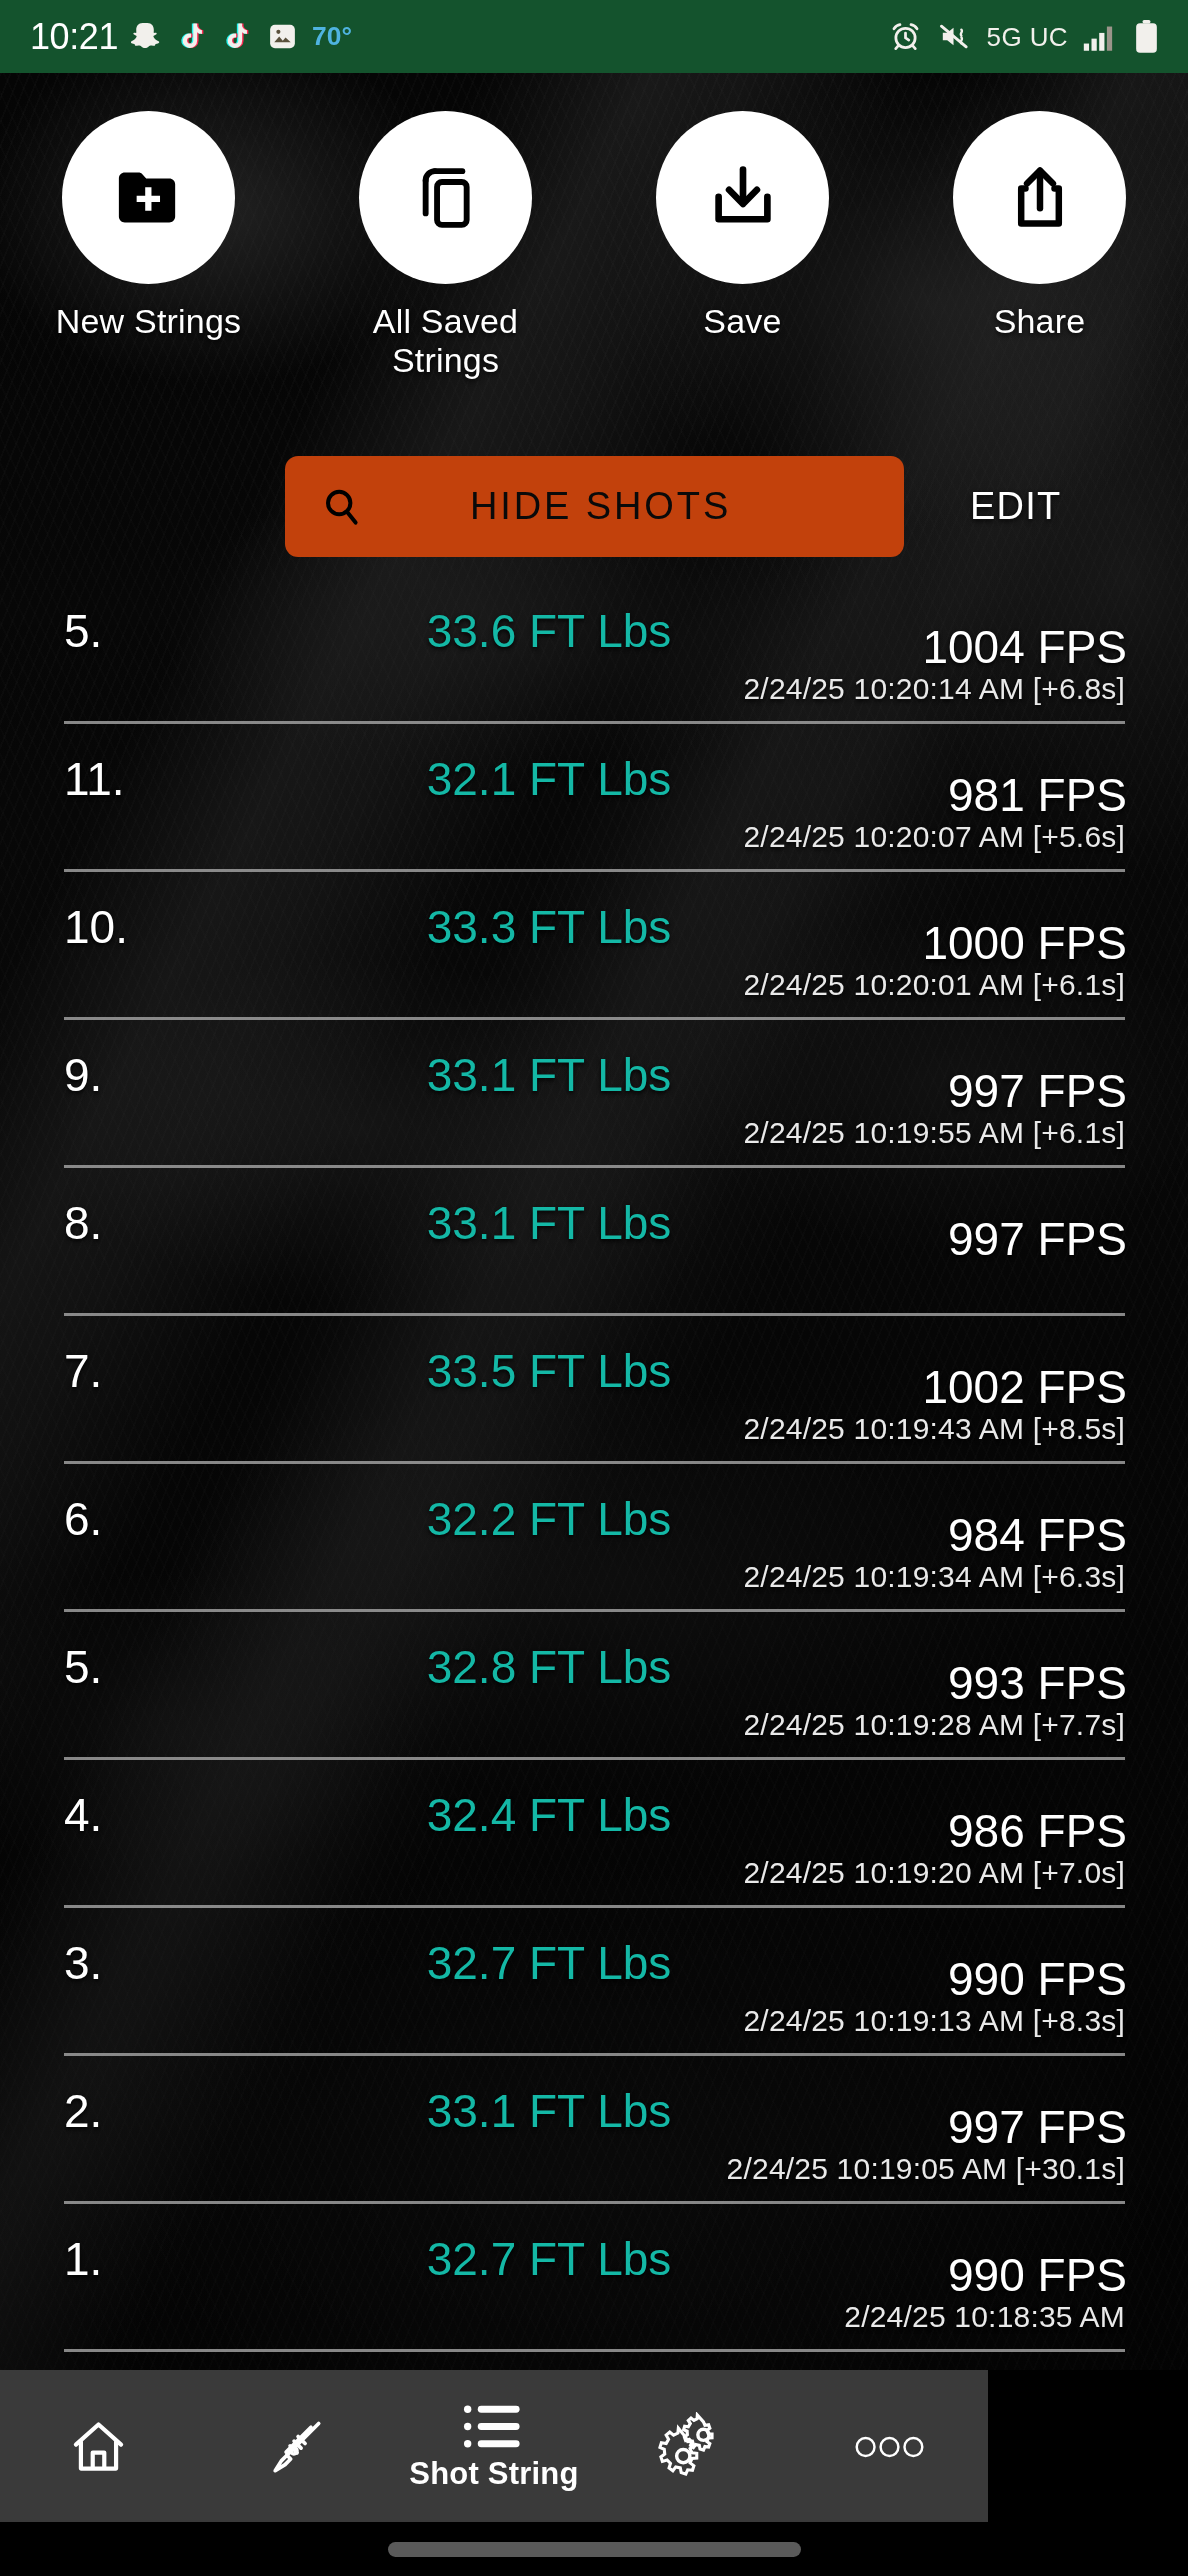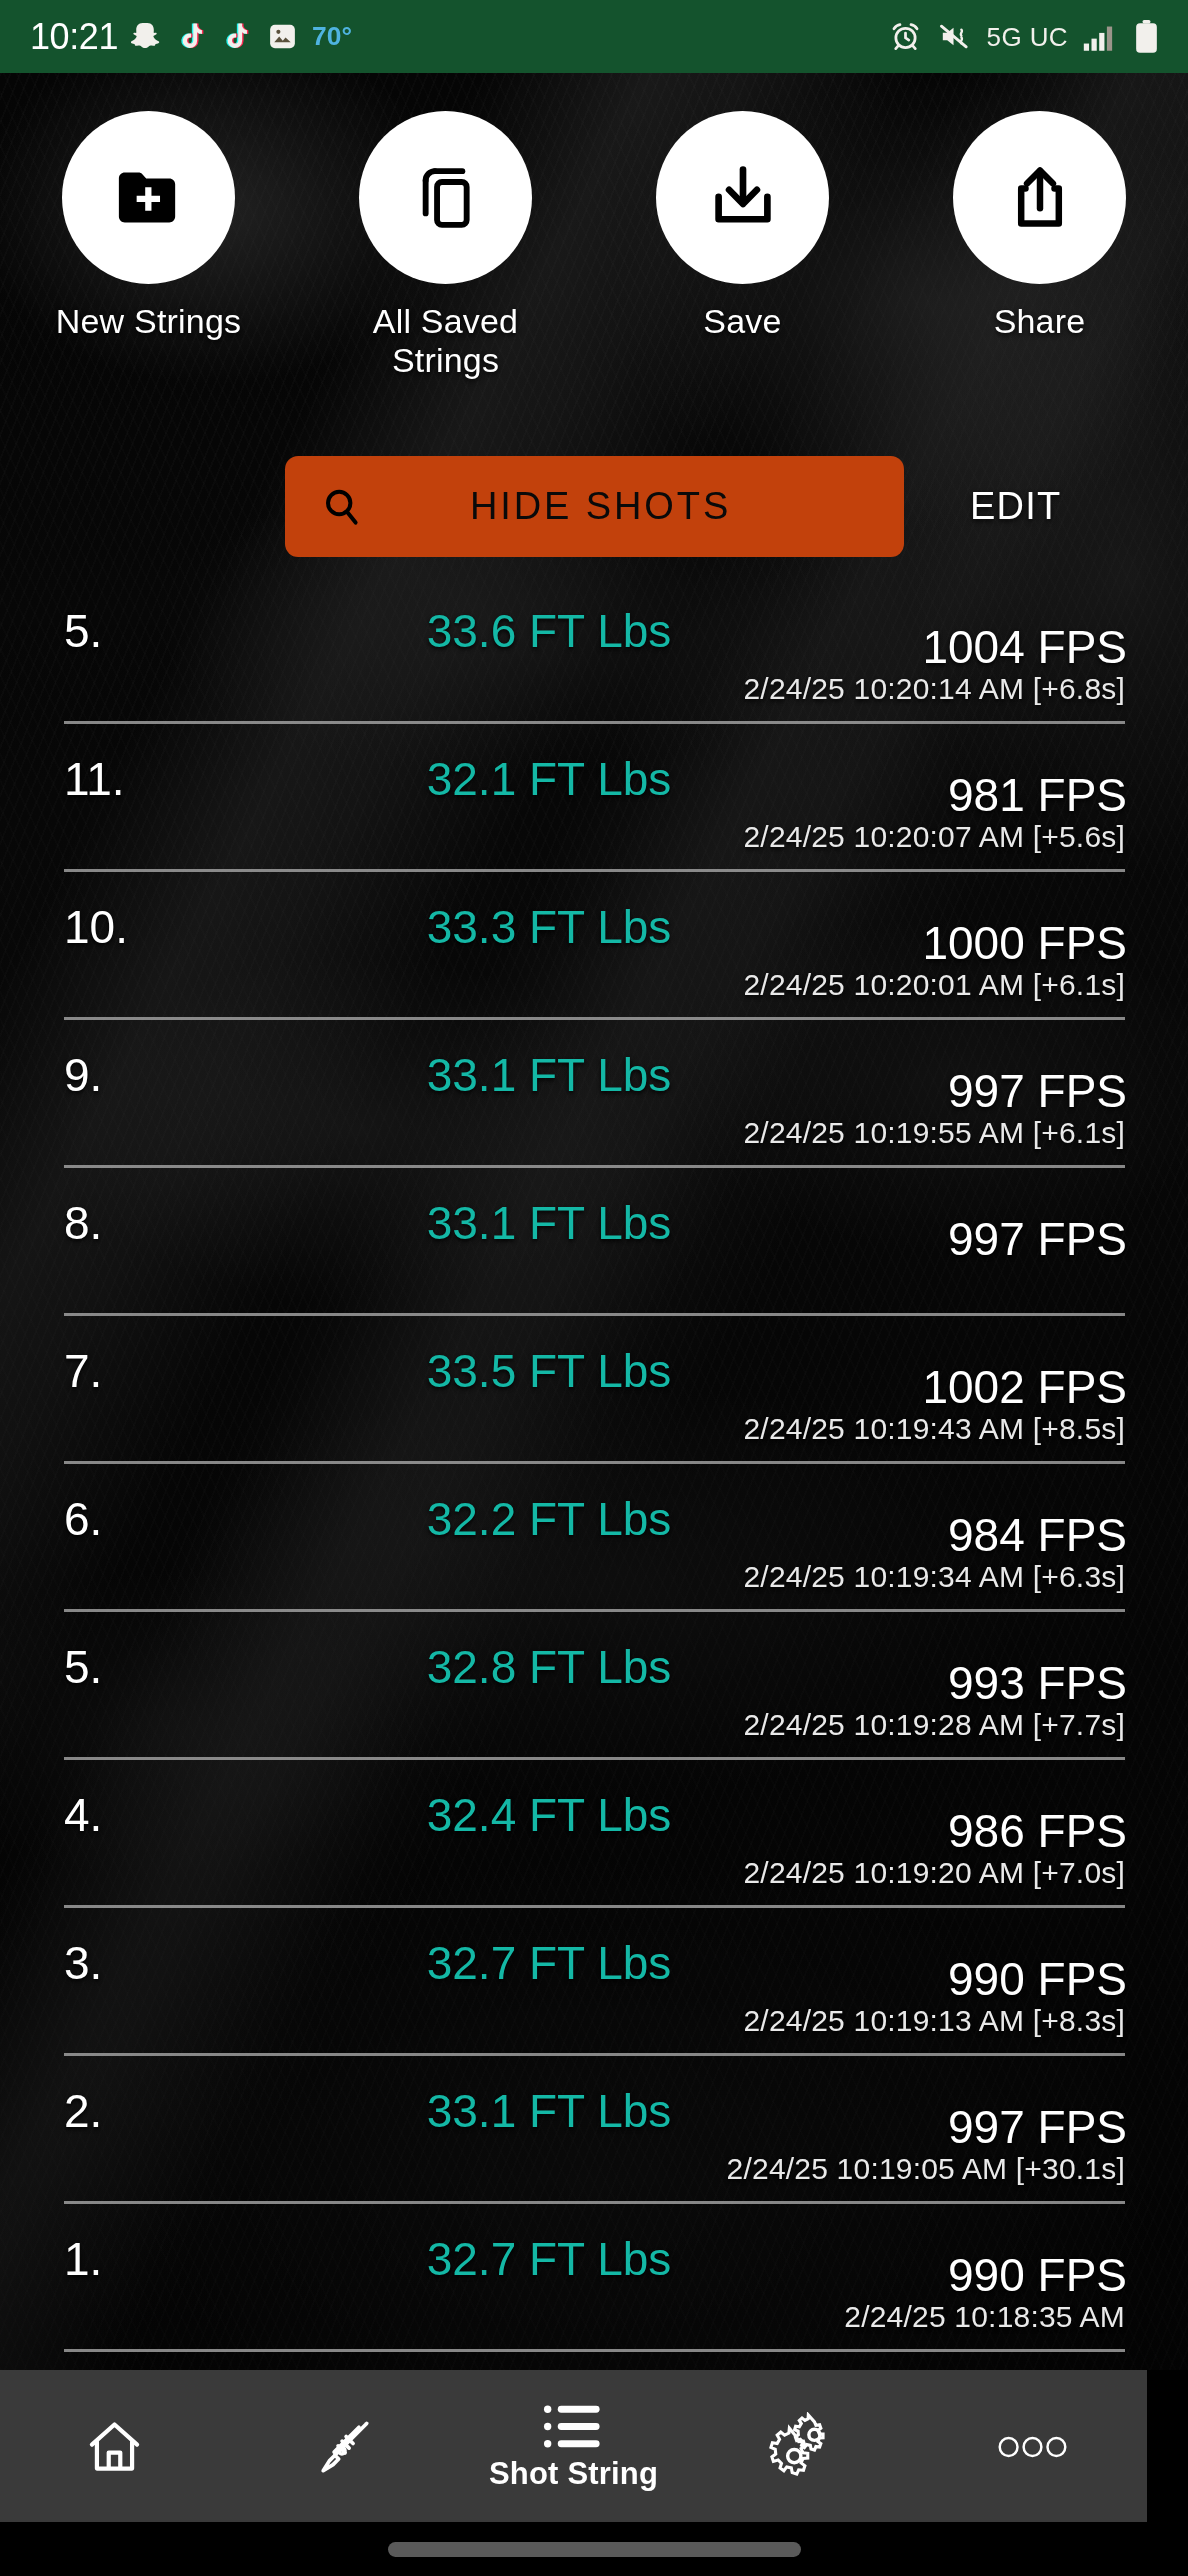--- a/index.html
+++ b/index.html
@@ -122,21 +122,21 @@
     letter-spacing:0.2px;
     text-shadow:0 1.7px 4.1px rgba(0,0,0,.95);
   }
   .shot-sep {
     position:absolute; left:64px; right:64px; bottom:13.2px; height:3.3px;
     background:rgba(168,168,168,.80);
   }
 
   
   .bottomnav {
-    position:absolute; left:0; top:2370px; width:1147px; height:153px;
+    position:absolute; left:0; top:2370px; width:988px; height:153px;
     background:#3a3a3a;
     display:flex; align-items:center;
   }
   .nav-item {
     width:238px; height:153px;
     display:flex; flex-direction:column; align-items:center; justify-content:center;
     gap:3.3px;
   }
   .nav-label { color:#ffffff; font-size:31px; font-weight:700; letter-spacing:0.2px; }
   .gesture-area {

